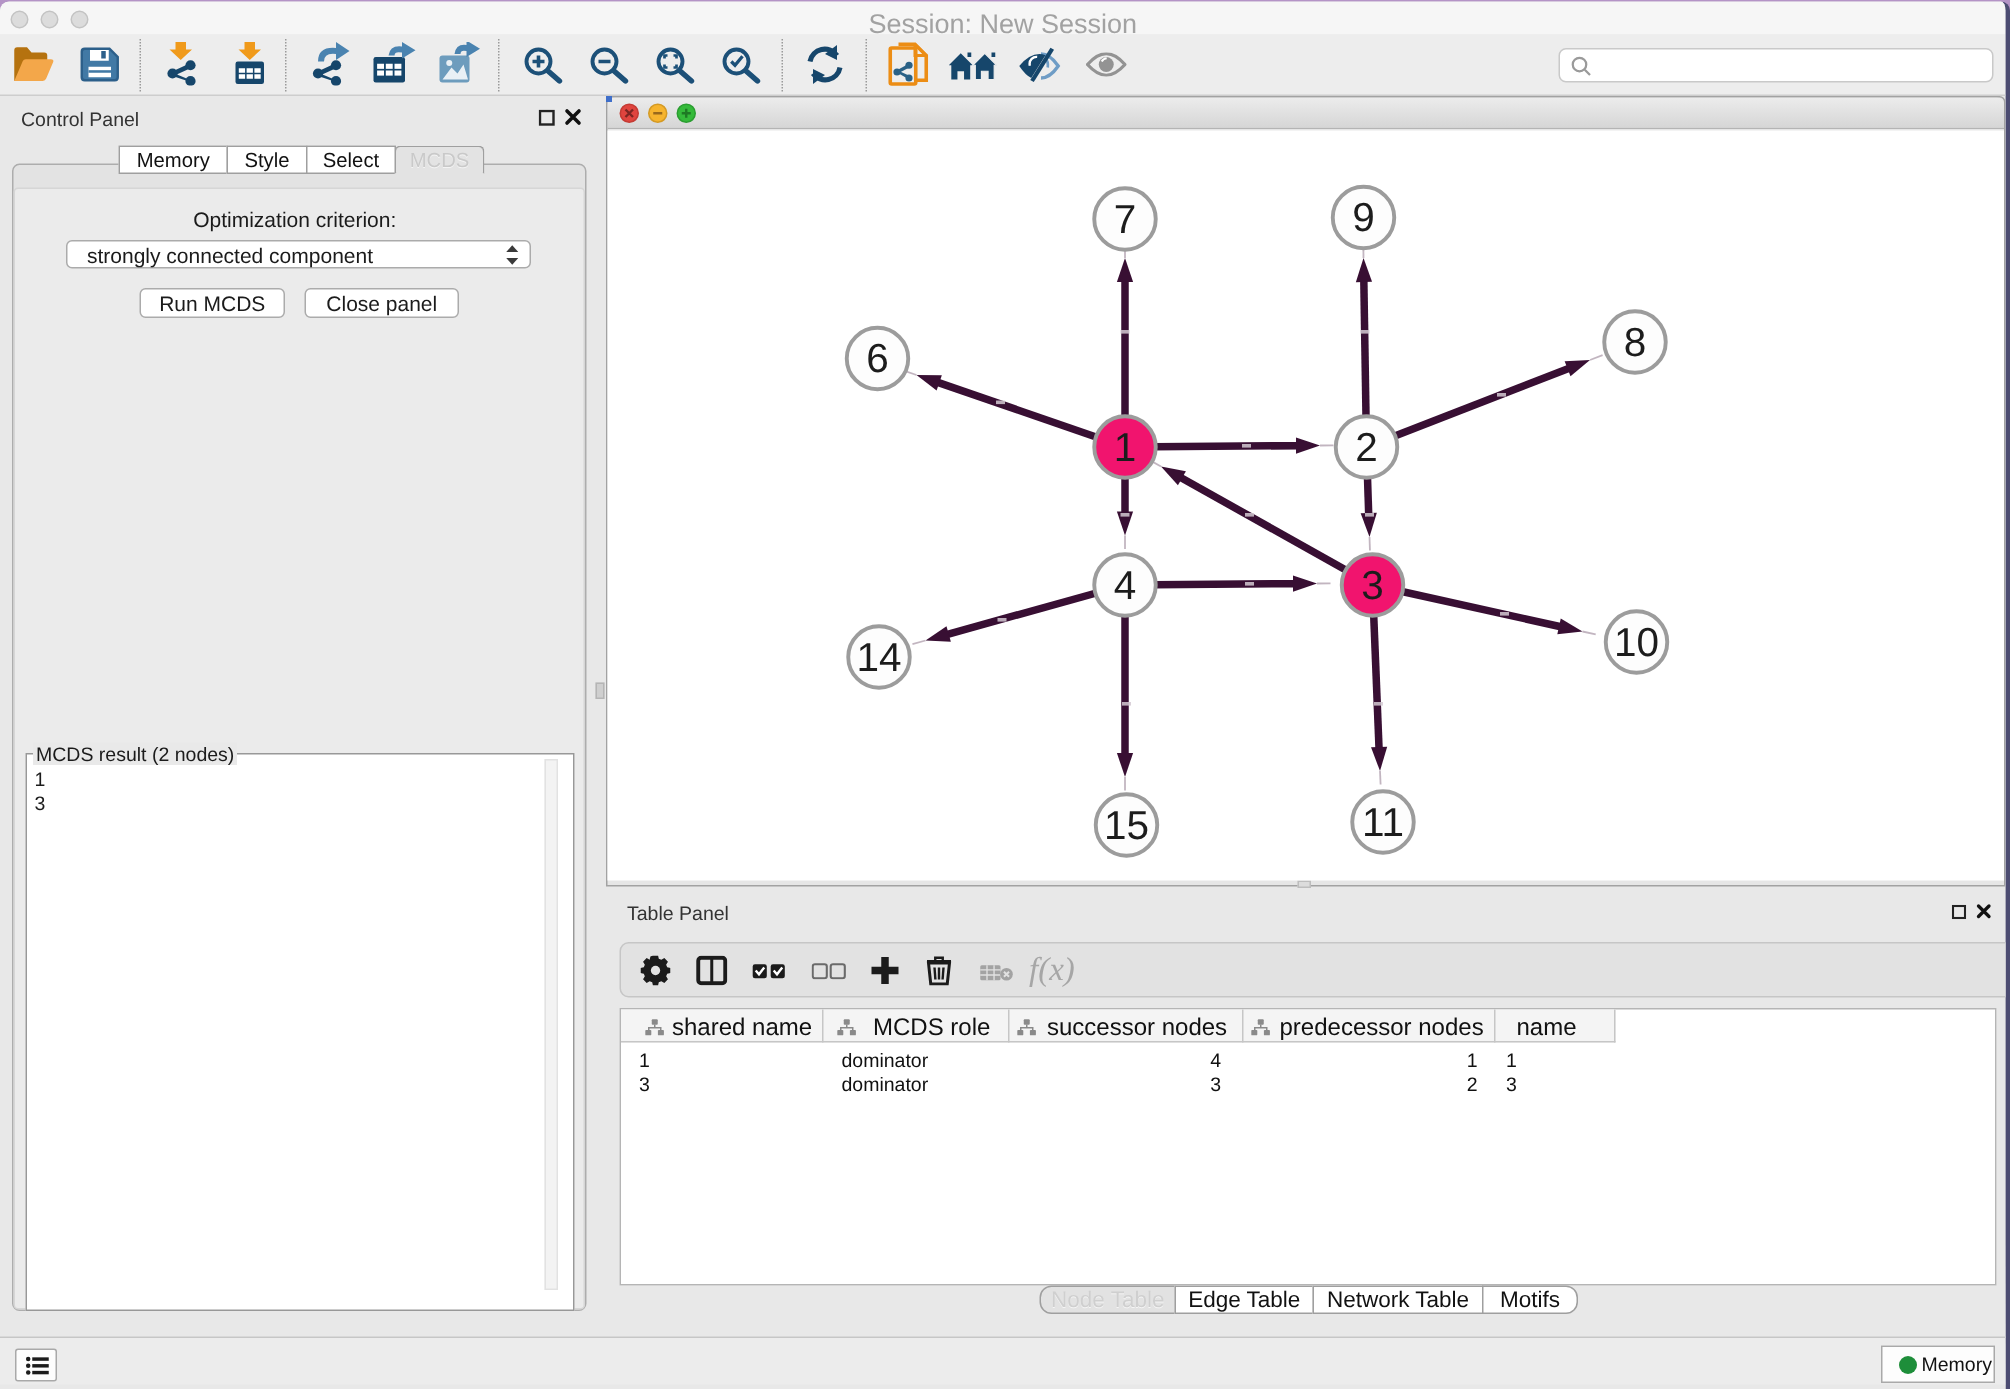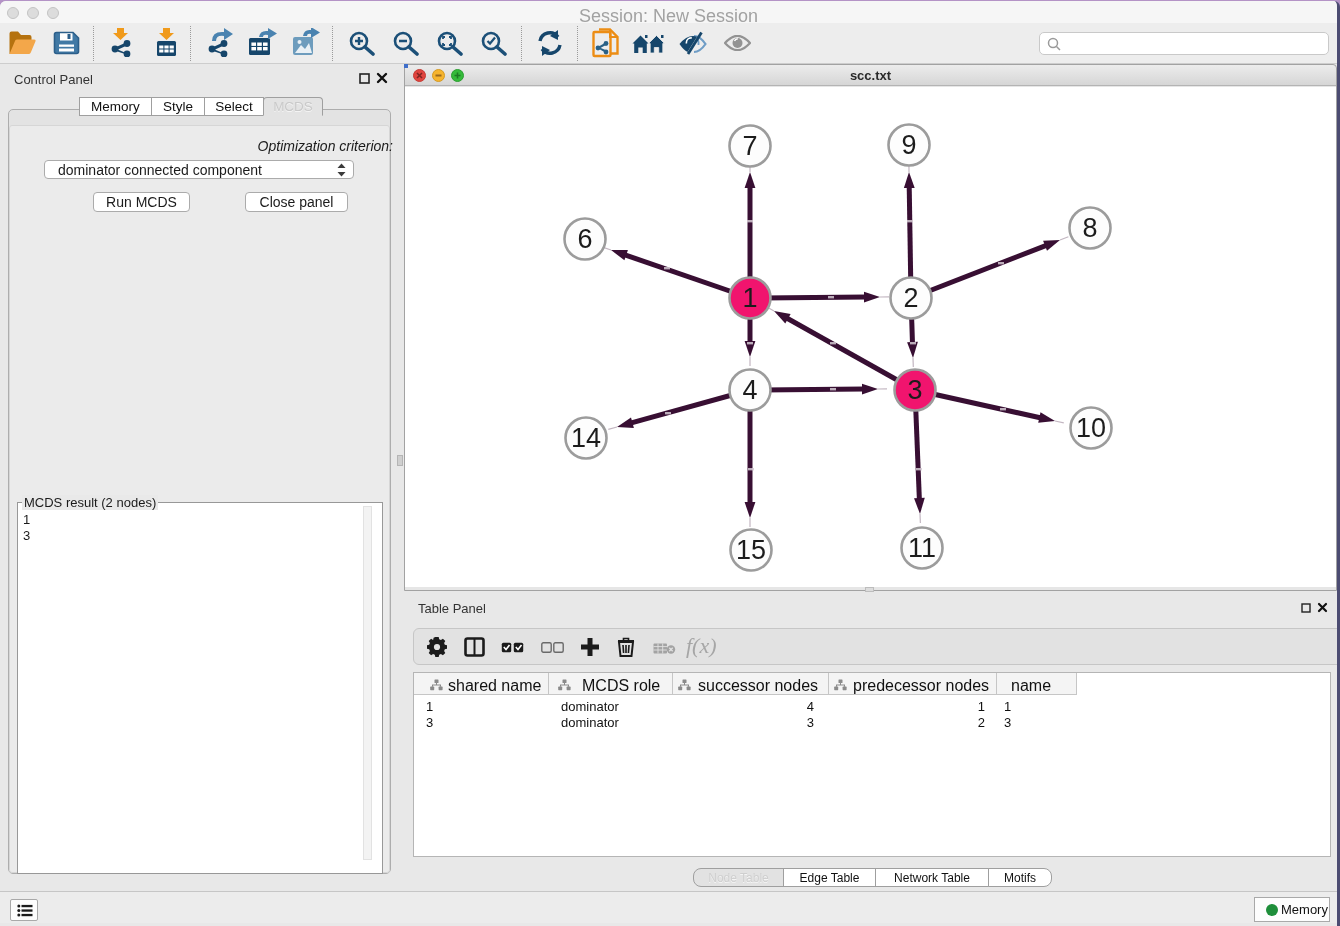--- a/index.html
+++ b/index.html
@@ -45,22 +45,22 @@
   #nettitle { position:absolute; left:0; top:0; width:100%; height:21px;
               background:linear-gradient(#ececec,#d6d6d6); border-bottom:1px solid #b4b4b4;
               border-radius:5px 5px 0 0; }
   .itl { position:absolute; top:4px; width:13px; height:13px; border-radius:50%; }
   #netcanvas { position:absolute; left:0px; top:22px; width:931px; height:500px; background:#ffffff; }
   
   #tpanel { position:absolute; left:404px; top:532px; width:933px; height:290px; }
   .hsep { position:absolute; top:0; width:1px; height:22px; background:#c6c6c6; }
   .hlab { top:4px; font-size:16px; color:#111; }
   .cell { font-size:13px; color:#111; }
-  .btab { position:absolute; top:272px; height:19px; border:1px solid #9f9f9f; background:#fff;
-          font-size:12px; color:#111; text-align:center; line-height:18px; }
+  .btab { position:absolute; top:261px; height:19px; border:1px solid #9f9f9f; background:#fff;
+          font-size:15px; color:#111; text-align:center; line-height:18px; }
   
   .t { position:absolute; white-space:nowrap; }
 </style>
 </head>
 <body>
 <div id="win">
   <div id="titlebar">
     <div class="tl" style="left:7px;"></div>
     <div class="tl" style="left:27px;"></div>
     <div class="tl" style="left:47px;"></div>
@@ -214,30 +214,30 @@
       </svg>
       <svg class="abs" style="left:376px;top:8px" width="12" height="12" viewBox="0 0 12 12">
         <path d="M2 2 L10 10 M10 2 L2 10" stroke="#111" stroke-width="2.4" stroke-linecap="round"></path>
       </svg>
       <div id="cp-box"></div>
       <div id="cp-inner"></div>
       <div class="tab" style="left:79px;width:73px;">Memory</div>
       <div class="tab" style="left:151px;width:54px;">Style</div>
       <div class="tab" style="left:204px;width:60px;">Select</div>
       <div class="tab" style="left:263px;width:60px;background:#e3e3e3;border-bottom-color:#e3e3e3;color:#c9c9c9;text-shadow:0 1px 0 #f4f4f4;border-radius:4px 4px 0 0;">MCDS</div>
-      <div class="t" style="left:0;top:74px;width:393px;text-align:right;font-size:14px;color:#1b1b1b;font-style:italic;">Optimization criterion:</div>
+      <div class="t" style="left:0;top:74px;width:393px;text-align:center;font-size:14px;color:#1b1b1b;">Optimization criterion:</div>
       <div class="abs" style="left:44px;top:96px;width:310px;height:19px;background:#fff;border:1px solid #ababab;border-radius:4px;">
-        <div class="t" style="left:13px;top:1px;font-size:14px;color:#1b1b1b;">dominator connected component</div>
+        <div class="t" style="left:13px;top:1px;font-size:14px;color:#1b1b1b;">strongly connected component</div>
         <svg class="abs" style="right:6px;top:2px;" width="11" height="14" viewBox="0 0 11 14">
           <path d="M5.5 0.5 L9.5 5 L1.5 5 Z" fill="#3a3a3a"></path>
           <path d="M5.5 13.5 L9.5 9 L1.5 9 Z" fill="#3a3a3a"></path>
         </svg>
       </div>
       <div class="abs" style="left:93px;top:128px;width:97px;height:20px;background:#fff;border:1px solid #ababab;border-radius:4px;text-align:center;font-size:14px;color:#1b1b1b;line-height:18px;">Run MCDS</div>
-      <div class="abs" style="left:203px;top:128px;width:103px;height:20px;background:#fff;border:1px solid #ababab;border-radius:4px;text-align:center;font-size:14px;color:#1b1b1b;line-height:18px;margin-left:42px;">Close panel</div>
+      <div class="abs" style="left:203px;top:128px;width:103px;height:20px;background:#fff;border:1px solid #ababab;border-radius:4px;text-align:center;font-size:14px;color:#1b1b1b;line-height:18px;">Close panel</div>
       <div class="abs" style="left:17px;top:438px;width:366px;height:372px;border:1px solid #989898;background:#fff;">
         <div class="t" style="left:4px;top:-8px;background:#e9e9e9;padding:0 2px;font-size:13px;color:#1b1b1b;">MCDS result (2 nodes)</div>
         <div class="t" style="left:5px;top:9px;font-size:13px;color:#1b1b1b;">1</div>
         <div class="t" style="left:5px;top:25px;font-size:13px;color:#1b1b1b;">3</div>
         <div class="abs" style="right:10px;top:3px;width:9px;height:354px;background:#f3f3f3;border:1px solid #e2e2e2;"></div>
       </div>
     </div>
     <div id="netwin">
       <div id="nettitle">
         <div class="itl" style="left:8px;background:#e0443e;border:1px solid #c43b34;"></div>
@@ -245,21 +245,20 @@
         <div class="itl" style="left:46px;background:#35ba3a;border:1px solid #2b9e31;"></div>
         <svg class="abs" style="left:11px;top:7px" width="7" height="7" viewBox="0 0 7 7">
             <path d="M1 1 L6 6 M6 1 L1 6" stroke="#7e2522" stroke-width="1.6"></path>
           </svg>
         <svg class="abs" style="left:30px;top:7px" width="7" height="7" viewBox="0 0 7 7">
             <path d="M0.5 3.5 L6.5 3.5" stroke="#99691c" stroke-width="1.8"></path>
           </svg>
         <svg class="abs" style="left:49px;top:7px" width="7" height="7" viewBox="0 0 7 7">
             <path d="M0.5 3.5 L6.5 3.5 M3.5 0.5 L3.5 6.5" stroke="#1e7a24" stroke-width="1.6"></path>
           </svg>
-        <div class="t" style="left:0;top:3px;width:100%;text-align:center;font-size:13px;font-weight:bold;color:#2a2a2a;">scc.txt</div>
       </div>
       <div class="abs" style="left:-1px;top:-1px;width:4px;height:4px;background:#3f6fca;"></div>
       <div class="abs" style="left:460px;top:522px;width:9px;height:5px;background:#dcdcdc;border:1px solid #bdbdbd;"></div>
       <div id="netcanvas">
           <svg width="931" height="499" viewBox="0 0 931 499" style="position:absolute;left:0;top:1px">
 <line x1="345" y1="210" x2="345.0" y2="98.0" stroke="#380f33" stroke-width="5"></line>
 <polygon points="345.0,84.0 350.4,100.0 339.6,100.0" fill="#380f33"></polygon>
 <line x1="345" y1="84" x2="345.0" y2="75.0" stroke="#380f33" stroke-width="1.2" opacity="0.3"></line>
 <line x1="345" y1="210" x2="219.2" y2="166.6" stroke="#380f33" stroke-width="5"></line>
 <polygon points="206.0,162.0 222.9,162.1 219.4,172.3" fill="#380f33"></polygon>

